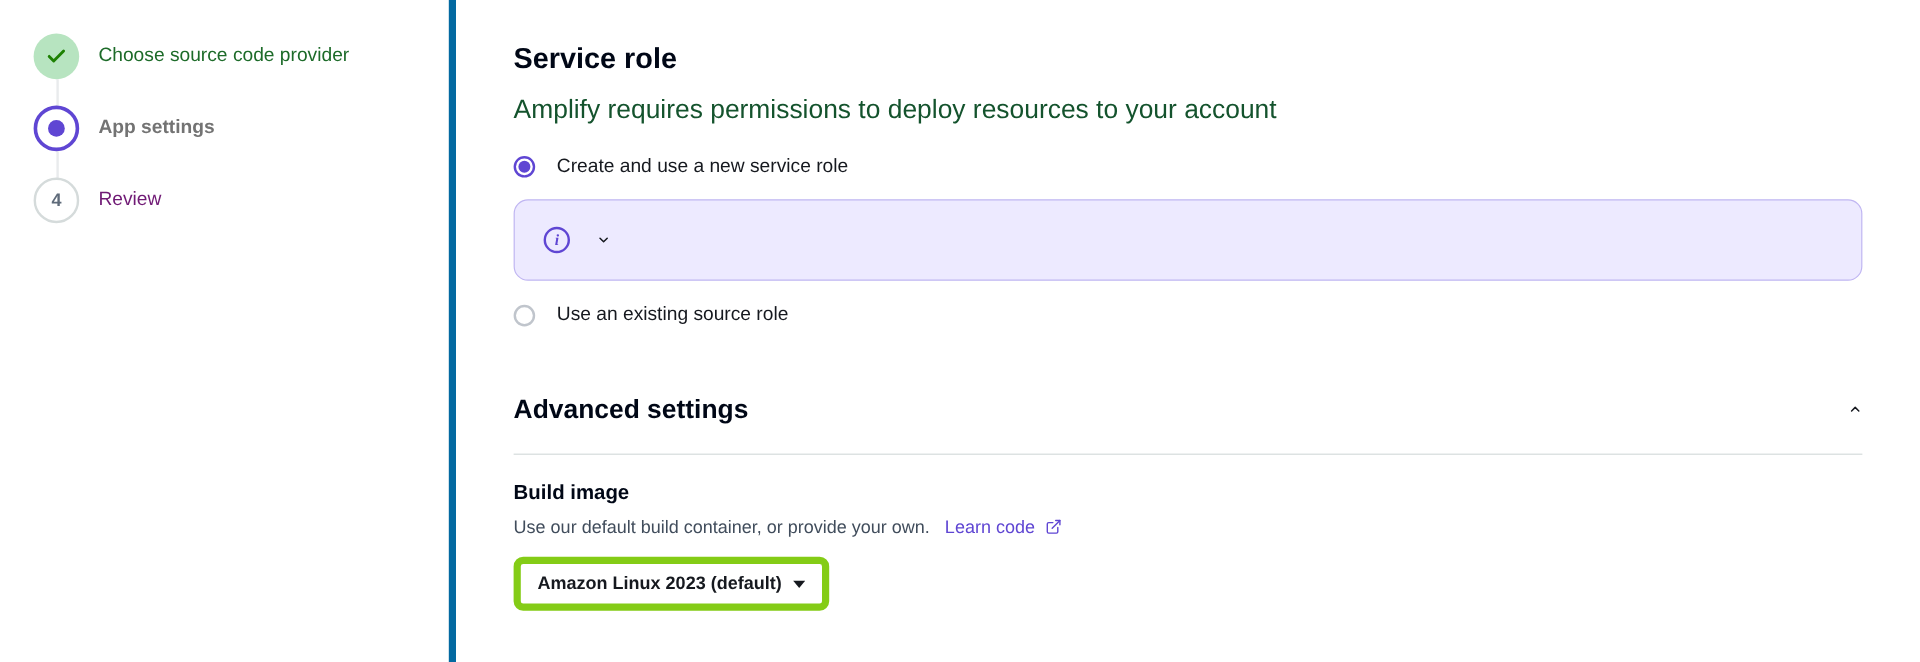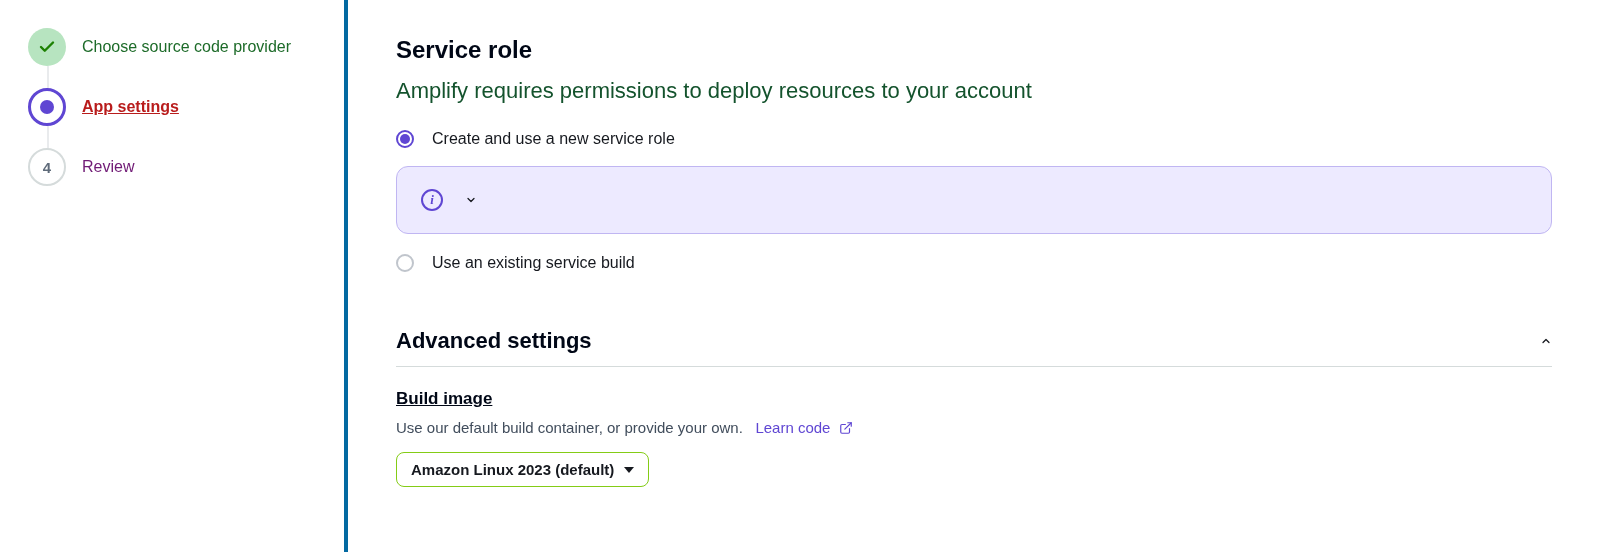--- a/index.html
+++ b/index.html
@@ -5,23 +5,23 @@
   * { box-sizing: border-box; margin: 0; padding: 0; }
   body {
     font-family: "Amazon Ember", "Helvetica Neue", Arial, sans-serif;
     background: #fff;
     color: #16191f;
     width: 1600px;
     height: 552px;
     display: flex;
   }
   .sidebar {
-    width: 348px;
+    width: 380px;
     padding: 28px 24px 0 28px;
-    border-right: 4px solid #0369a1;
+    border-right: 6px solid #0369a1;
   }
   .step {
     display: flex;
     align-items: center;
     gap: 16px;
     position: relative;
     padding-bottom: 22px;
   }
   .step:last-child { padding-bottom: 0; }
   .step::after {
@@ -63,23 +63,22 @@
   }
   .step-indicator.pending {
     border: 2px solid #d5dbdb;
     color: #5f6b7a;
   }
   .step-label {
     font-size: 16px;
     color: #1d6b29;
   }
   .step.current .step-label {
-    color: #b91c1c;
-    font-weight: 700;
-    text-decoration: underline;
+    color: #737373;
+    font-weight: 700;
   }
   .step.pending .step-label {
     color: #701a75;
   }
   .check-icon {
     width: 18px;
     height: 18px;
   }
   .main {
     flex: 1;
@@ -164,51 +163,50 @@
     color: #16191f;
   }
   .advanced {
     margin-top: 56px;
   }
   .advanced-header {
     display: flex;
     align-items: center;
     justify-content: space-between;
     border-bottom: 1px solid #d5dbdb;
-    padding-bottom: 12px;
+    padding-bottom: 24px;
     margin-bottom: 22px;
   }
   .advanced-title {
     font-size: 22px;
     font-weight: 800;
     color: #000716;
   }
   .field-label {
     font-size: 17px;
     font-weight: 800;
     color: #000716;
     margin-bottom: 10px;
-    text-decoration: underline;
   }
   .field-hint {
     font-size: 15px;
     color: #414d5c;
     margin-bottom: 16px;
   }
   .link {
     color: #5f46d3;
     text-decoration: none;
   }
   .ext-icon {
     display: inline-block;
     vertical-align: -2px;
     margin-left: 4px;
   }
   .select {
-    border: 1px solid #84cc16;
+    border: 6px solid #84cc16;
     border-radius: 8px;
     padding: 8px 14px;
     font-size: 15px;
     font-weight: 700;
     display: inline-flex;
     align-items: center;
     gap: 10px;
     cursor: pointer;
   }
   .caret-down {
@@ -252,21 +250,21 @@
 
   <div class="policies-banner">
     <span class="info-icon">i</span>
     <svg class="chevron" viewBox="0 0 24 24" fill="none" stroke="currentColor" stroke-width="2.5" stroke-linecap="round" stroke-linejoin="round">
         <polyline points="6 9 12 15 18 9"></polyline>
       </svg>
   </div>
 
   <label class="radio-row">
     <span class="radio"></span>
-    <span class="radio-label">Use an existing service build</span>
+    <span class="radio-label">Use an existing source role</span>
   </label>
 
   <section class="advanced">
     <div class="advanced-header">
       <h2 class="advanced-title">Advanced settings</h2>
       <svg class="chevron" viewBox="0 0 24 24" fill="none" stroke="#16191f" stroke-width="2.5" stroke-linecap="round" stroke-linejoin="round">
           <polyline points="6 15 12 9 18 15"></polyline>
         </svg>
     </div>
 

